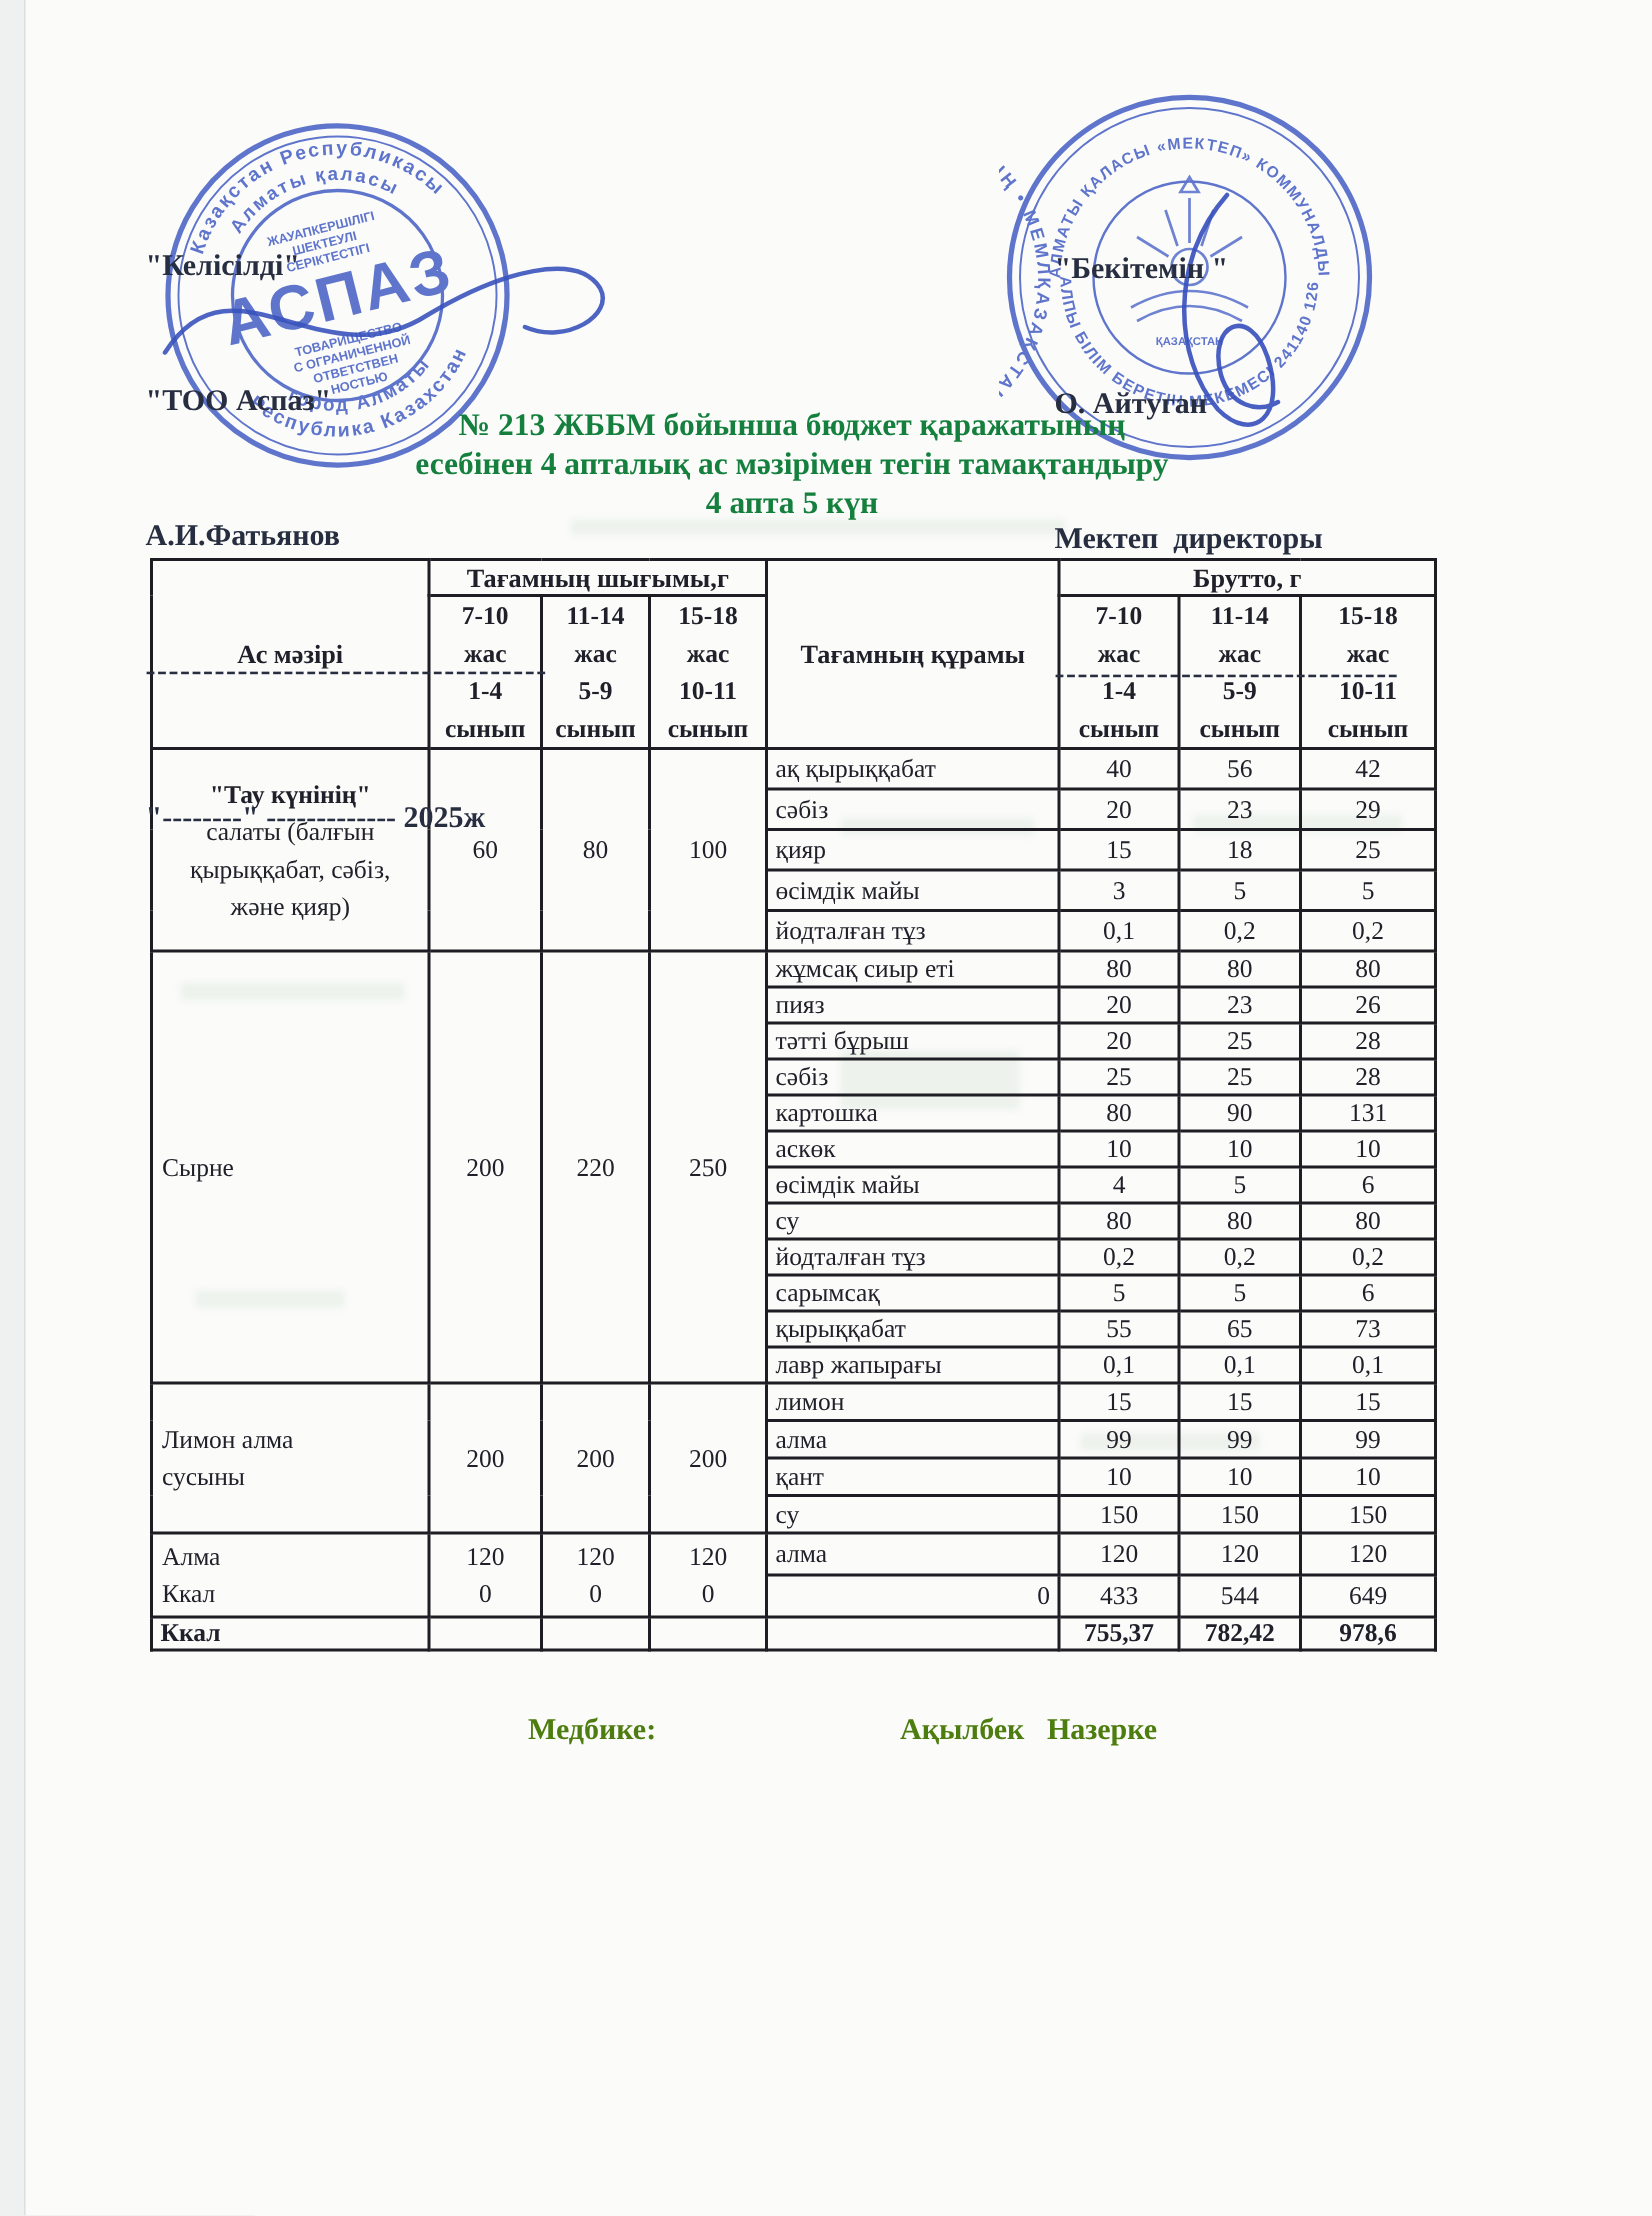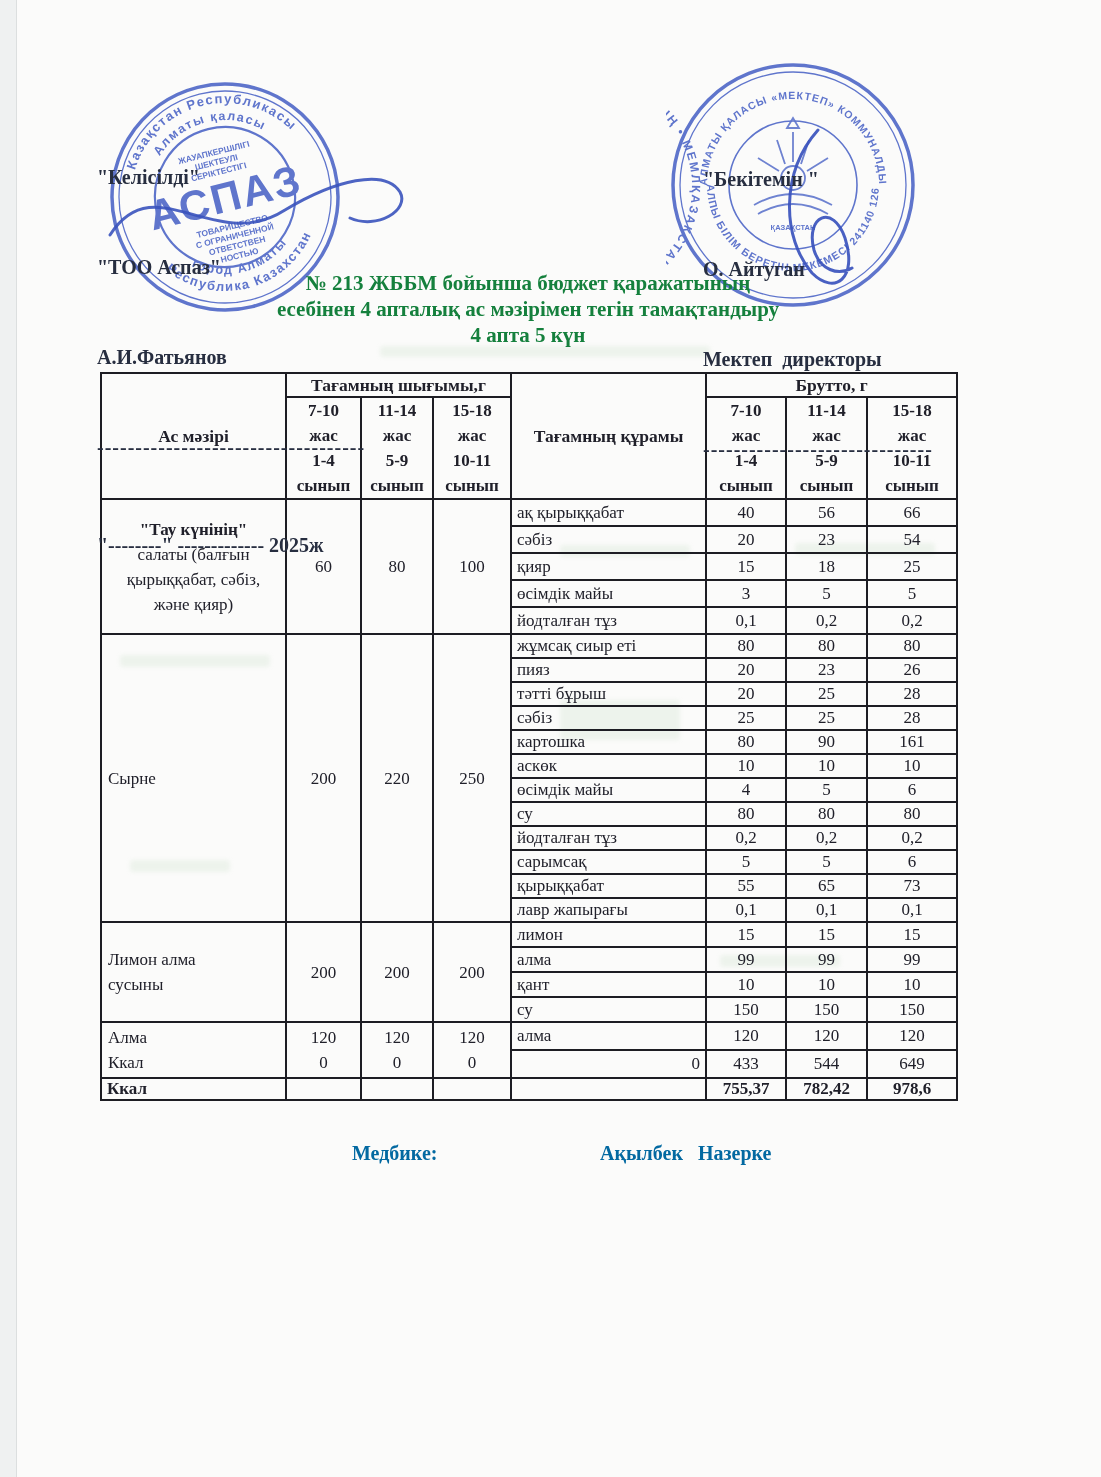--- a/index.html
+++ b/index.html
@@ -50,21 +50,21 @@
   td.dish { vertical-align:middle; padding:2px 6px; white-space:pre-line; line-height:25px; }
   td.dish.align-center { text-align:center; }
   td.dish .dish-title { font-weight:bold; }
   td.output { vertical-align:middle; white-space:pre-line; line-height:25px; }
   tr.footer-row { height:22px; }
   tr.footer-row td { font-weight:bold; }
   tr.footer-row td.label { text-align:left; padding:0 5px; }
 
   
   .medsig { position:absolute; top:1142px; font-weight:bold; font-size:20px;
-    color:#0369a1; white-space:pre; z-index:2; }
+    color:#4d7c0f; white-space:pre; z-index:2; }
   .medsig-label { left:352px; }
   .medsig-name { left:600px; }
 
   
   .st-txt { fill:#4a63c6; font-family:"Liberation Sans","DejaVu Sans",sans-serif; font-weight:bold; }
   .st-stroke { stroke:#4a63c6; fill:none; }
   .sig-path { stroke:#3a53bd; fill:none; stroke-linecap:round; }
 </style>
 </head>
 <body>
@@ -209,27 +209,27 @@
         <tr style="height: 27px;">
           <td class="dish align-center" rowspan="5"><div class="dish-title">"Тау күнінің"</div><div>салаты (балғын
 қырыққабат, сәбіз,
 және қияр)</div></td>
           <td class="num output" rowspan="5">60</td>
           <td class="num output" rowspan="5">80</td>
           <td class="num output" rowspan="5">100</td>
           <td class="ingredient">ақ қырыққабат</td>
           <td class="num">40</td>
           <td class="num">56</td>
-          <td class="num">66</td>
+          <td class="num">42</td>
         </tr>
         <tr style="height: 27px;">
           <td class="ingredient">сәбіз</td>
           <td class="num">20</td>
           <td class="num">23</td>
-          <td class="num">54</td>
+          <td class="num">29</td>
         </tr>
         <tr style="height: 27px;">
           <td class="ingredient">қияр</td>
           <td class="num">15</td>
           <td class="num">18</td>
           <td class="num">25</td>
         </tr>
         <tr style="height: 27px;">
           <td class="ingredient">өсімдік майы</td>
           <td class="num">3</td>
@@ -267,21 +267,21 @@
         <tr style="height: 24px;">
           <td class="ingredient">сәбіз</td>
           <td class="num">25</td>
           <td class="num">25</td>
           <td class="num">28</td>
         </tr>
         <tr style="height: 24px;">
           <td class="ingredient">картошка</td>
           <td class="num">80</td>
           <td class="num">90</td>
-          <td class="num">161</td>
+          <td class="num">131</td>
         </tr>
         <tr style="height: 24px;">
           <td class="ingredient">аскөк</td>
           <td class="num">10</td>
           <td class="num">10</td>
           <td class="num">10</td>
         </tr>
         <tr style="height: 24px;">
           <td class="ingredient">өсімдік майы</td>
           <td class="num">4</td>

